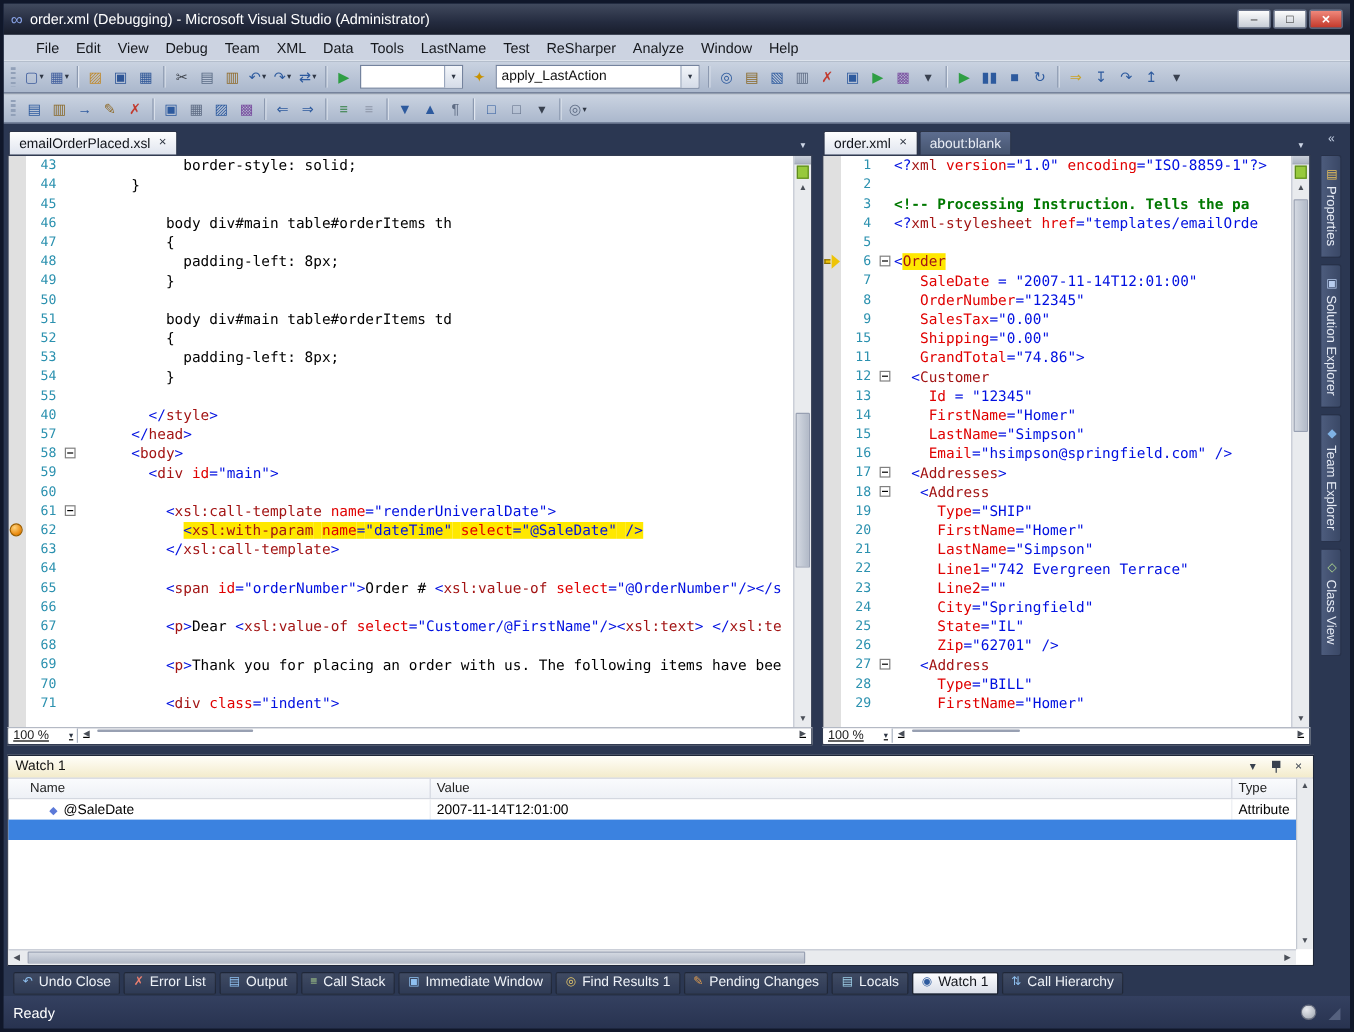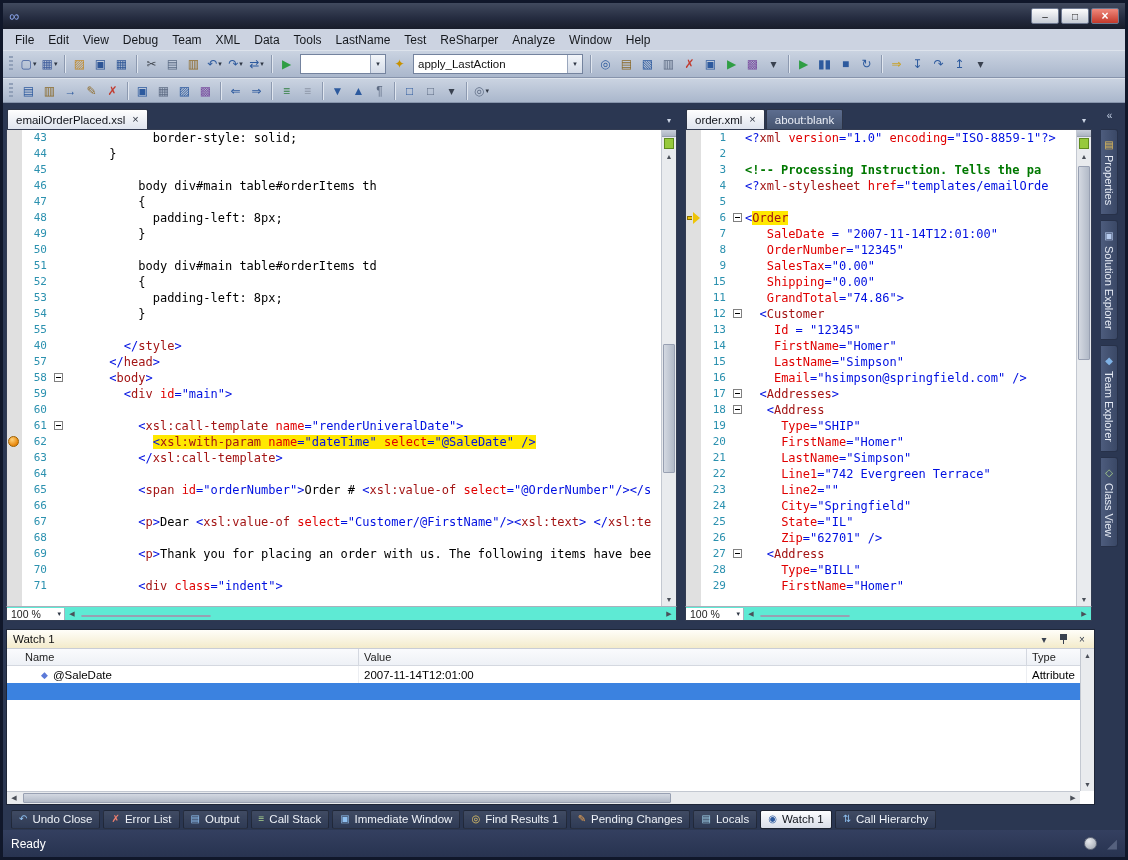--- a/index.html
+++ b/index.html
@@ -7,21 +7,21 @@
   .vs-window{width:1128px;height:860px;background:#2B3752;border:3px solid #10172A;display:flex;flex-direction:column;font-family:"Liberation Sans",sans-serif;overflow:hidden;}
 
   
   .titlebar{height:26px;flex:none;background:linear-gradient(#414a5e,#242b3f 60%,#181d2b);display:flex;align-items:center;padding:0 6px;color:#fff;font-size:12px;}
   .title-icon{color:#8aa4e8;font-size:14px;margin-right:6px;}
   .win-btns{margin-left:auto;display:flex;gap:2px;}
   .wbtn{width:28px;height:16px;display:flex;align-items:center;justify-content:center;font-size:10px;color:#222;background:linear-gradient(#fdfdfd,#c6ccd6);border:1px solid #6d7890;border-radius:2px;}
   .wbtn.close{background:linear-gradient(#f0897c,#c3382a);color:#fff;font-size:12px;font-weight:bold;}
 
   
-  .menubar{height:21px;flex:none;background:#ccd3e1;display:flex;align-items:center;padding-left:5px;font-size:12px;color:#15181d;}
+  .menubar{height:21px;flex:none;background:#ccd3e1;display:flex;align-items:center;padding-left:20px;font-size:12px;color:#15181d;}
   .menu-item{padding:2px 7px;}
 
   
   .toolbar{flex:none;background:linear-gradient(#cad3e1,#aab7cc);border-top:1px solid #dde3ec;border-bottom:1px solid #8794ac;display:flex;align-items:center;padding:0 4px;}
   .tb1{height:28px;}
   .tb2{height:25px;}
   .tb-grip{width:4px;height:16px;margin:0 5px 0 2px;background:repeating-linear-gradient(#91a0b8 0 2px,transparent 2px 4px);}
   .tb-sep{width:1px;height:18px;background:#8c99b0;box-shadow:1px 0 0 #e0e6ef;margin:0 4px;}
   .tb-icon{height:21px;min-width:21px;display:flex;align-items:center;justify-content:center;border-radius:2px;padding:0 1px;}
   .tb-glyph{font-size:12px;line-height:1;}
@@ -59,21 +59,21 @@
   .cur-stem{position:absolute;left:1px;top:6px;width:5px;height:4px;background:#eec408;border:1px solid #8c7000;border-right:none;}
   .cur-tri{position:absolute;left:7px;top:2px;width:0;height:0;border-top:6px solid transparent;border-bottom:6px solid transparent;border-left:7px solid #eec408;}
 
   
   .vscroll{width:15px;flex:none;background:#e9ebee;border-left:1px solid #c3c8d1;display:flex;flex-direction:column;}
   .vs-grip{height:7px;flex:none;background:linear-gradient(#c9cfda,#adb5c3);border-bottom:1px solid #98a0b0;}
   .rs-square{height:11px;flex:none;margin:1px 2px;background:#97c93d;border:1px solid #5f8c1e;}
   .sb-btn{height:13px;flex:none;display:flex;align-items:center;justify-content:center;font-size:7px;color:#4a4f58;}
   .vs-track{flex:1;position:relative;}
   .vs-thumb{position:absolute;left:1px;right:1px;background:linear-gradient(90deg,#d3d8e1,#b2bac8);border:1px solid #98a0b2;border-radius:1px;}
-  .hscroll{height:15px;flex:none;display:flex;background:#5eead4;border:1px solid #333c52;border-top:1px solid #aab0bc;align-items:center;font-size:10.5px;}
+  .hscroll{height:15px;flex:none;display:flex;background:#ffffff;border:1px solid #333c52;border-top:1px solid #aab0bc;align-items:flex-start;font-size:10.5px;text-decoration:underline;}
   .zoom-combo{width:58px;flex:none;background:#fff;border-right:1px solid #aab2c0;display:flex;align-items:center;padding-left:4px;color:#222;}
   .zoom-combo .za{margin-left:auto;font-size:7px;padding:0 3px;color:#2e3644;}
   .hs-btn{width:14px;flex:none;display:flex;align-items:center;justify-content:center;font-size:7px;color:#4a4f58;}
   .hs-track{flex:1;position:relative;}
   .hs-thumb{position:absolute;top:1px;bottom:1px;background:linear-gradient(#d3d8e1,#b2bac8);border:1px solid #98a0b2;border-radius:1px;}
 
   
   .side-strip{width:27px;flex:none;display:flex;flex-direction:column;align-items:center;padding-top:3px;gap:5px;}
   .strip-icon{color:#c8d4e8;font-size:10px;height:14px;}
   .side-tab{writing-mode:vertical-rl;display:flex;align-items:center;gap:5px;background:linear-gradient(90deg,#4d5c7d,#3a4866);border:1px solid #273149;border-left:none;border-radius:0 3px 3px 0;color:#e6ebf5;font-size:11px;padding:9px 2px;}
@@ -114,20 +114,21 @@
   .status-circle{width:13px;height:13px;border-radius:50%;background:radial-gradient(circle at 35% 30%,#e8eaee,#9ca3ae);border:1px solid #6a7080;margin-left:auto;}
   .resize-grip{color:#55617e;font-size:13px;margin-left:10px;line-height:1;}
 </style>
 </head>
 <body>
 
 <div class="vs-window">
 
   <div class="titlebar">
     <span class="title-icon">∞</span>
+    <span class="title-text">order.xml (Debugging) - Microsoft Visual Studio (Administrator)</span>
     <span class="win-btns">
       <span class="wbtn">–</span>
       <span class="wbtn">□</span>
       <span class="wbtn close">×</span>
     </span>
   </div>
 
   <div class="menubar">
       <span class="menu-item">File</span>
       <span class="menu-item">Edit</span>

